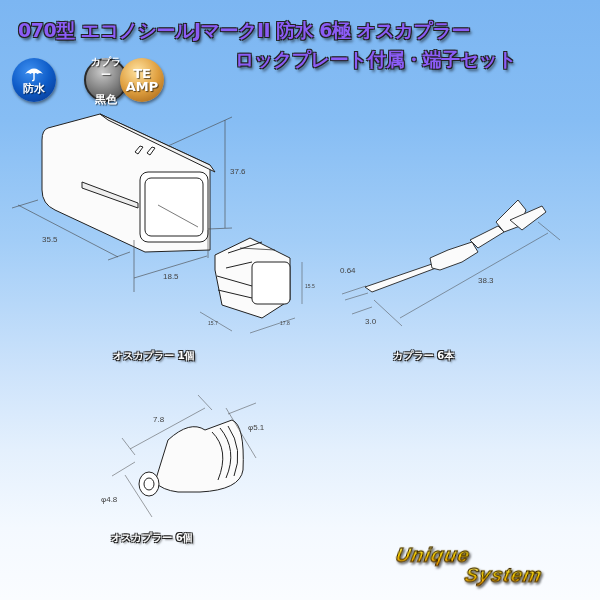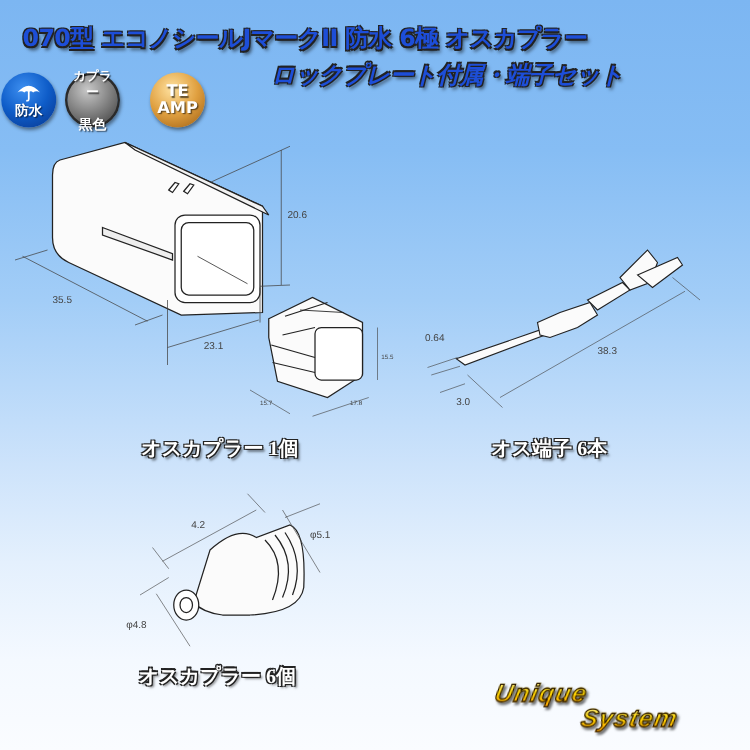--- a/index.html
+++ b/index.html
@@ -2,41 +2,40 @@
 <html><head>
 <meta charset="utf-8">
 <style>
   html, body { margin:0; padding:0; }
   body {
     width:600px; height:600px; overflow:hidden; position:relative;
     background: linear-gradient(to bottom, #7cb6f2 0%, #86bdf4 20%, #a2cdf7 40%, #cde3fb 62%, #e4f0fd 75%, #f4f9ff 88%, #fafcff 100%);
     font-family: "DejaVu Sans", sans-serif;
   }
   .title {
-    position:absolute; color:#1d4ed8; font-weight:bold; white-space:nowrap;
+    position:absolute; color:#8b5cf6; font-weight:bold; white-space:nowrap;
     font-family:"DejaVu Sans", sans-serif;
     text-shadow: 1px 1px 0 #222, -1px -1px 0 #222, 1px -1px 0 #222, -1px 1px 0 #222, 2px 3px 3px rgba(0,0,0,.6);
   }
   .title-1 { left:18px; top:18px; font-size:19px; letter-spacing:-0.5px; }
-  .title-2 { left:217px; top:47px; font-size:19px; letter-spacing:-0.5px;font-style:italic; }
+  .title-2 { left:235px; top:47px; font-size:19px; letter-spacing:-0.5px; }
   .badge {
     position:absolute; top:58px; width:44px; height:44px; border-radius:50%;
     color:#fff; font-weight:bold; text-align:center; font-size:11px;
     display:flex; flex-direction:column; align-items:center; justify-content:center;
     box-shadow: 1px 2px 3px rgba(0,0,0,.45);
     text-shadow: 1px 1px 1px rgba(0,0,0,.6);
     line-height:13px;
   }
-  .badge-waterproof { left:1px; background: radial-gradient(circle at 40% 30%, #3d8ff0 0%, #0e5cc8 50%, #08348a 100%); }
-  .badge-color { left:52px; background: radial-gradient(circle at 40% 30%, #c8c8c8 0%, #7a7a7a 55%, #3a3a3a 100%); border:2px solid #2a2a2a; width:40px; height:40px;gap:12px; }
+  .badge-waterproof { left:12px; background: radial-gradient(circle at 40% 30%, #3d8ff0 0%, #0e5cc8 50%, #08348a 100%); }
+  .badge-color { left:84px; background: radial-gradient(circle at 40% 30%, #c8c8c8 0%, #7a7a7a 55%, #3a3a3a 100%); border:2px solid #2a2a2a; width:40px; height:40px;gap:12px; }
   .badge-maker { left:120px; background: radial-gradient(circle at 40% 30%, #ffe2a0 0%, #e0a040 50%, #9a5a10 100%); font-size:13px; }
   .caption {
-    position:absolute; color:#fff; font-weight:bold; font-size:16px; white-space:nowrap;
+    position:absolute; color:#fff; font-weight:bold; font-size:10px; white-space:nowrap;
     text-shadow: 1px 1px 0 #222, -1px -1px 0 #222, 1px -1px 0 #222, -1px 1px 0 #222, 2px 2px 2px rgba(0,0,0,.5);
-    font-family: Liberation Serif, serif;
   }
   .dim { position:absolute; font-size:8px; color:#444; font-family:"Liberation Sans", sans-serif; }
   .dim-sm { font-size:5px; }
   svg.drawing { position:absolute; left:0; top:0; }
   .logo {
     position:absolute; font-style:italic; font-weight:bold; font-family:"Liberation Sans", sans-serif;
     background: linear-gradient(to bottom, #fff6a0 0%, #ffd800 45%, #ff9a00 100%);
     -webkit-background-clip:text; background-clip:text; color:transparent;
     -webkit-text-stroke: 1px #2a1800;
     filter: drop-shadow(2px 2px 1px rgba(0,0,0,.55));
@@ -126,31 +125,31 @@
     <line x1="130" y1="449" x2="205" y2="408"></line>
     <line x1="122" y1="438" x2="135" y2="455"></line>
     <line x1="198" y1="395" x2="212" y2="410"></line>
     <line x1="228" y1="414" x2="256" y2="403"></line>
     <line x1="226" y1="408" x2="256" y2="458"></line>
     <line x1="112" y1="476" x2="135" y2="462"></line>
     <line x1="125" y1="475" x2="152" y2="517"></line>
   </g>
 </svg>
 
-<span class="dim" style="left:230px;top:167px">20.6</span>
+<span class="dim" style="left:230px;top:167px">37.6</span>
 <span class="dim" style="left:42px;top:235px">35.5</span>
-<span class="dim" style="left:163px;top:272px">23.1</span>
+<span class="dim" style="left:163px;top:272px">18.5</span>
 <span class="dim dim-sm" style="left:305px;top:283px">15.5</span>
 <span class="dim dim-sm" style="left:208px;top:320px">15.7</span>
 <span class="dim dim-sm" style="left:280px;top:320px">17.8</span>
 <span class="dim" style="left:340px;top:266px">0.64</span>
 <span class="dim" style="left:365px;top:317px">3.0</span>
 <span class="dim" style="left:478px;top:276px">38.3</span>
-<span class="dim" style="left:153px;top:415px">4.2</span>
+<span class="dim" style="left:153px;top:415px">7.8</span>
 <span class="dim" style="left:248px;top:423px">φ5.1</span>
 <span class="dim" style="left:101px;top:495px">φ4.8</span>
 
 <div class="caption" style="left:113px;top:349px">オスカプラー 1個</div>
-<div class="caption" style="left:393px;top:349px">オス端子 6本</div>
+<div class="caption" style="left:393px;top:349px">カプラー 6本</div>
 <div class="caption" style="left:111px;top:531px">オスカプラー 6個</div>
 
 <div class="logo logo-1">Unique</div>
 <div class="logo logo-2">System</div>
 
 </body></html>

